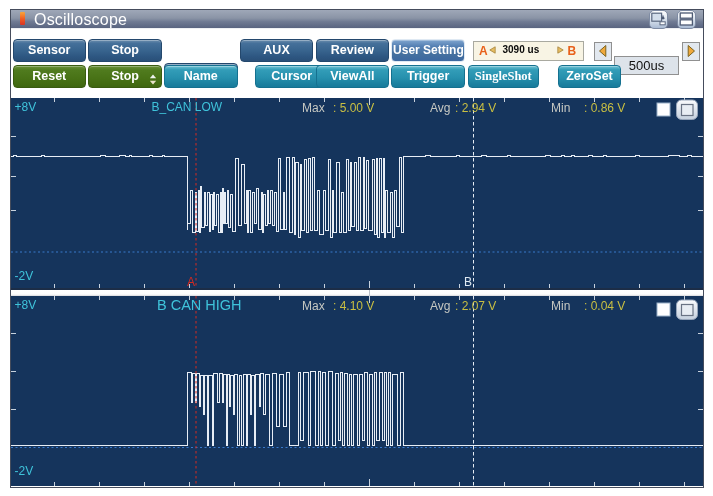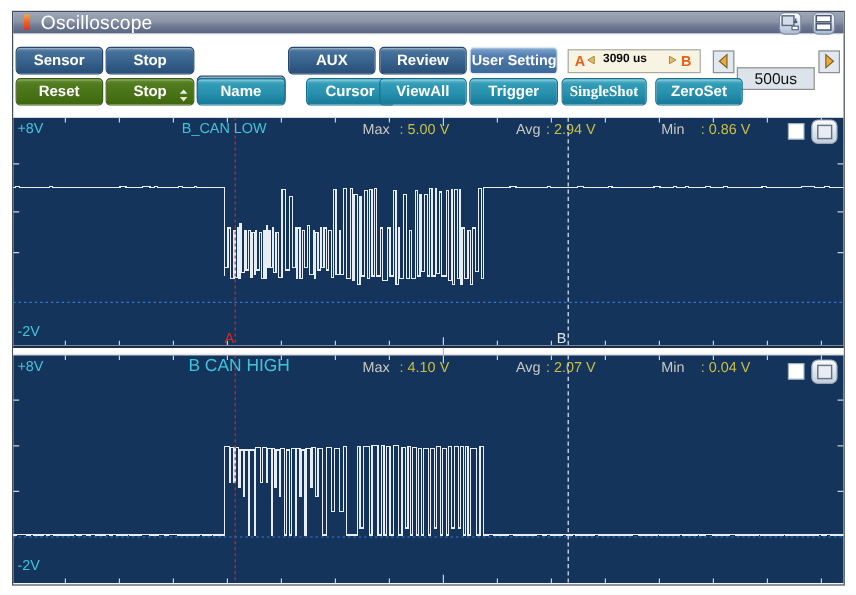--- a/index.html
+++ b/index.html
@@ -83,21 +83,21 @@
 <div class="abs btn row2 bg2" style="left:88.3px;">Stop
   <svg style="position:absolute;right:4px;top:8.5px;" width="8" height="11" viewBox="0 0 8 11">
    <path d="M4 0.5 L7.2 4.2 L0.8 4.2 Z" fill="#eef2ee"></path>
    <path d="M4 10.5 L7.2 6.8 L0.8 6.8 Z" fill="#e9e3c8"></path>
   </svg></div>
 <div class="abs btn row2 bt" style="left:164px;">Name</div>
 <div class="abs btn row2 bt" style="left:255px;">Cursor</div>
 <div class="abs btn row2 bt" style="left:315.6px;">ViewAll</div>
 <div class="abs btn row2 bt" style="left:391.4px;">Trigger</div>
 <div class="abs btn row2 bt" style="left:467.8px;width:71px;font-family:Liberation Serif, serif;">SingleShot</div>
-<div class="abs btn row2 bt" style="left:546px;width:73px;">ZeroSet</div>
+<div class="abs btn row2 bt" style="left:558px;width:63px;">ZeroSet</div>
 
 <svg class="abs" style="left:11px;top:98px;" width="692" height="190" viewBox="0 0 692 190">
  <rect x="0" y="0" width="692" height="190" fill="#15345c"></rect>
  <path d="M43.5 0V4" class="tk"></path>
 <path d="M43.5 186V190" class="tk"></path>
 <path d="M88.5 0V4" class="tk"></path>
 <path d="M88.5 186V190" class="tk"></path>
 <path d="M133.5 0V4" class="tk"></path>
 <path d="M133.5 186V190" class="tk"></path>
 <path d="M178.5 0V4" class="tk"></path>

